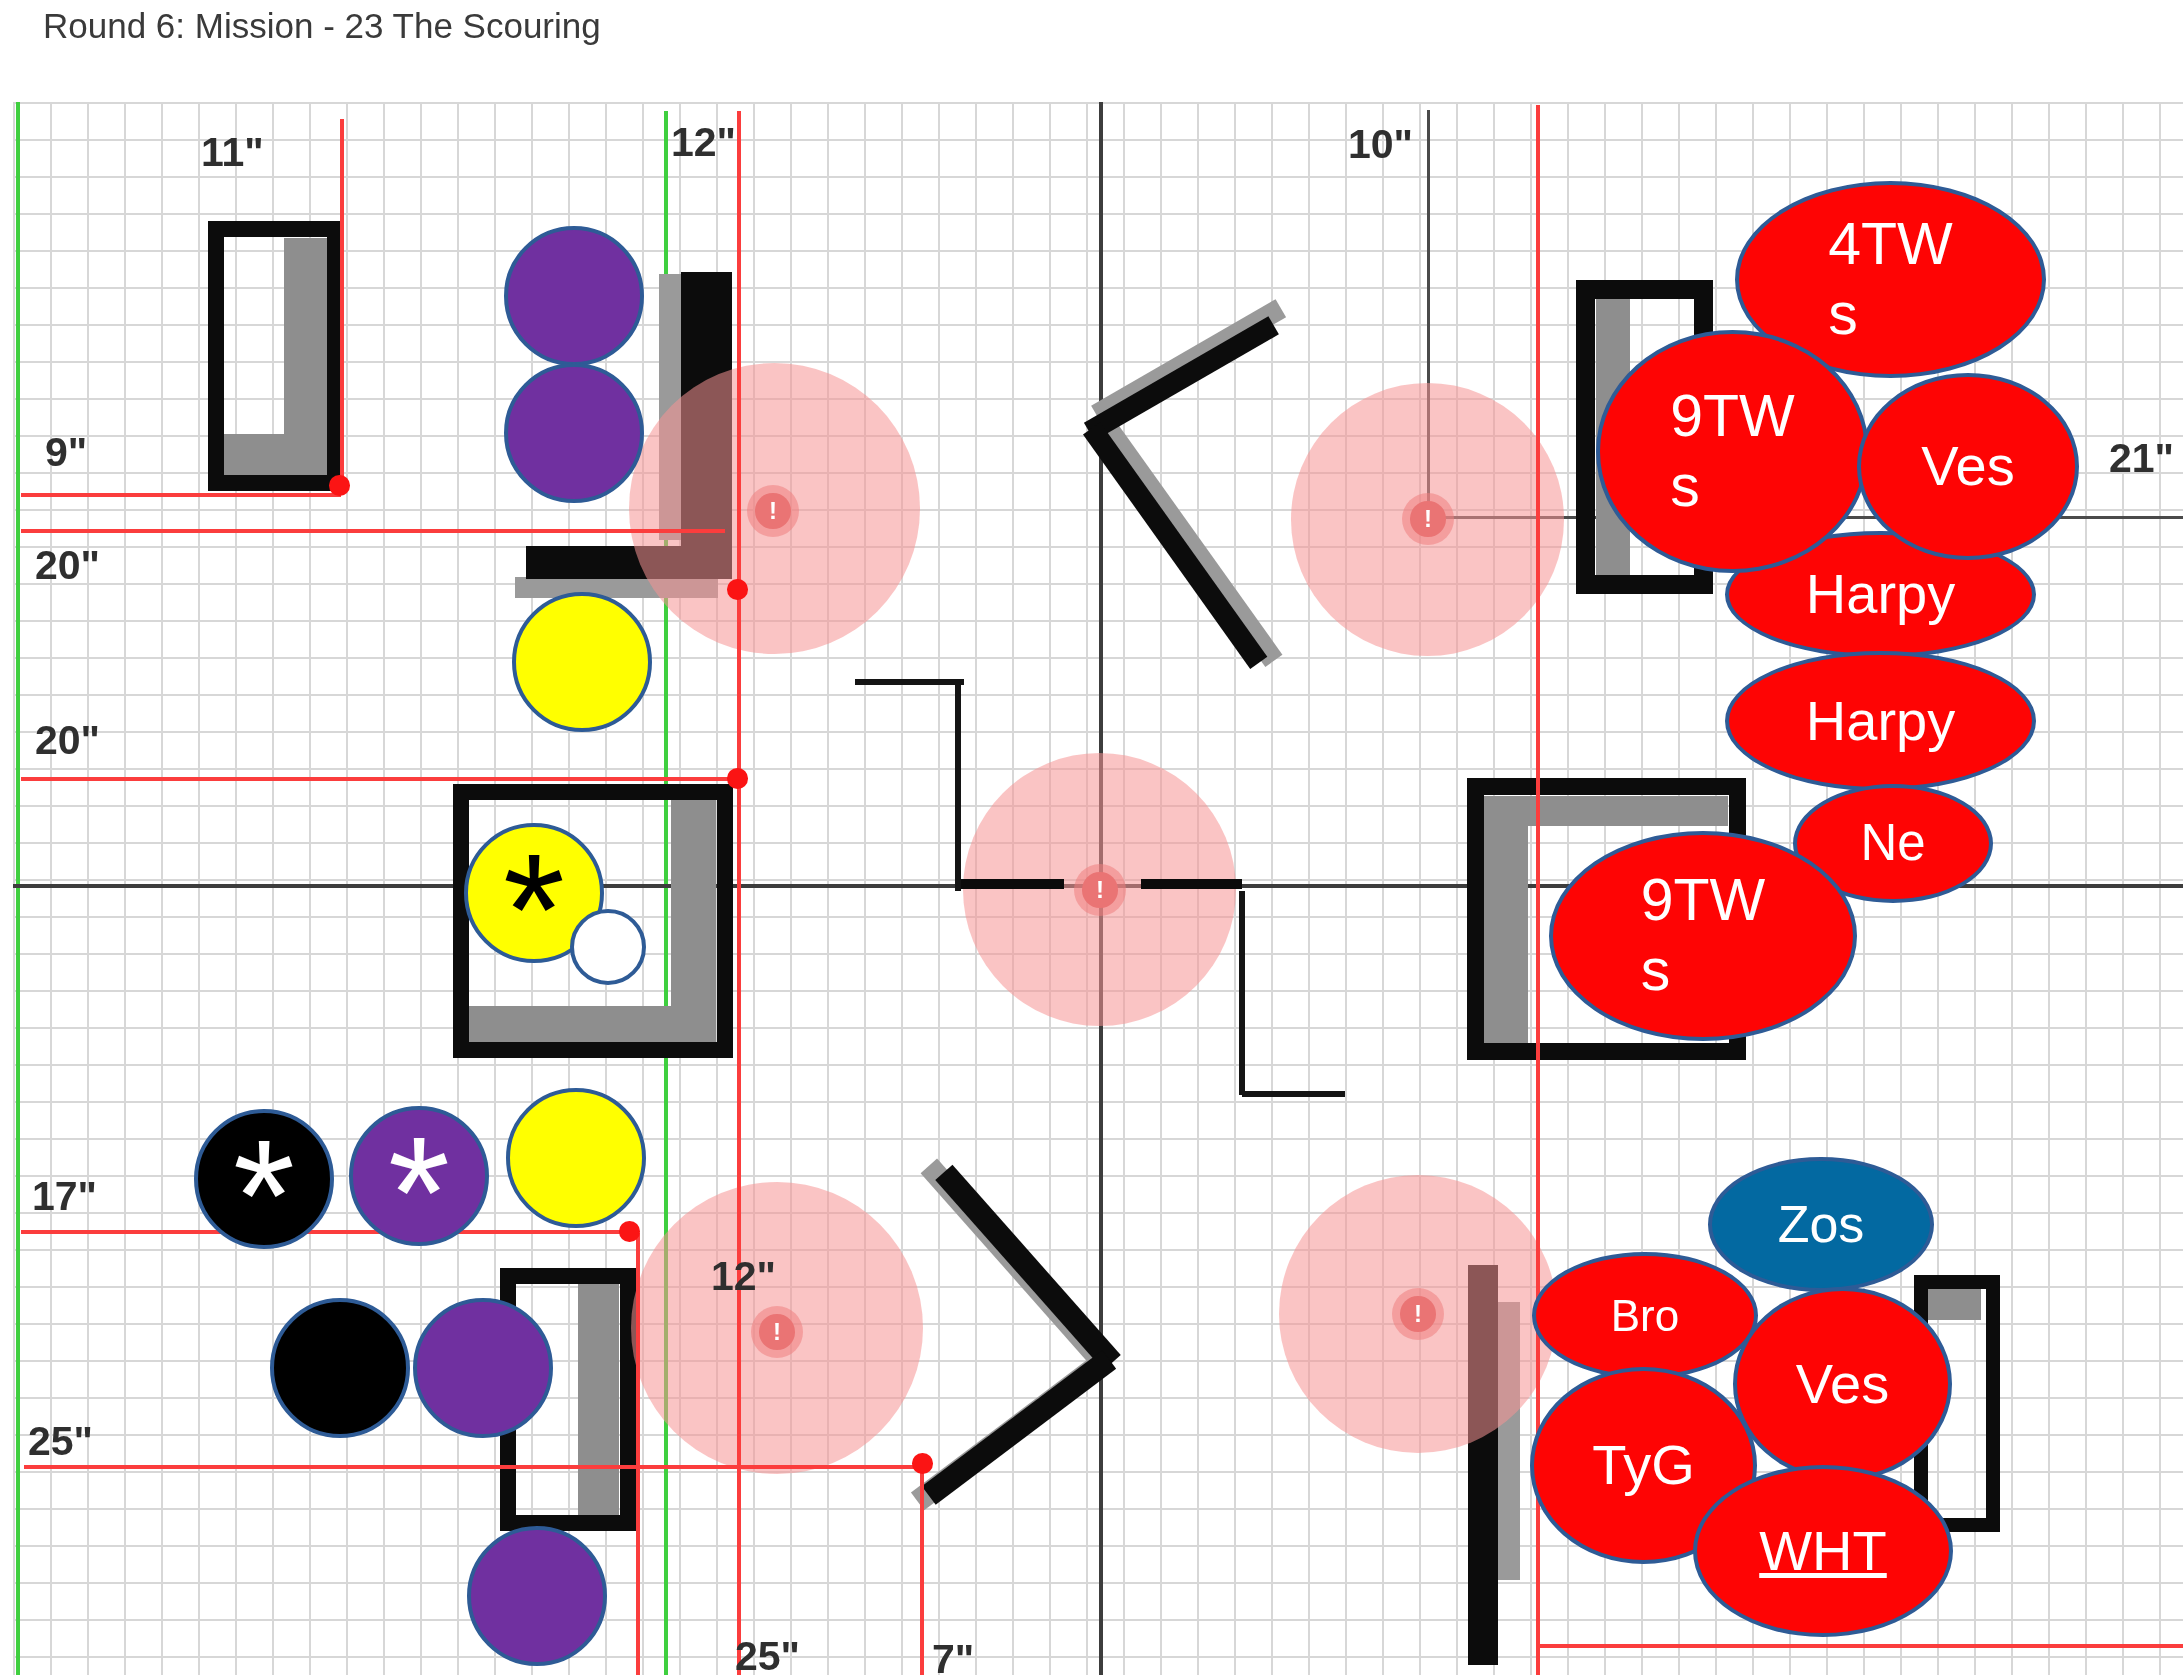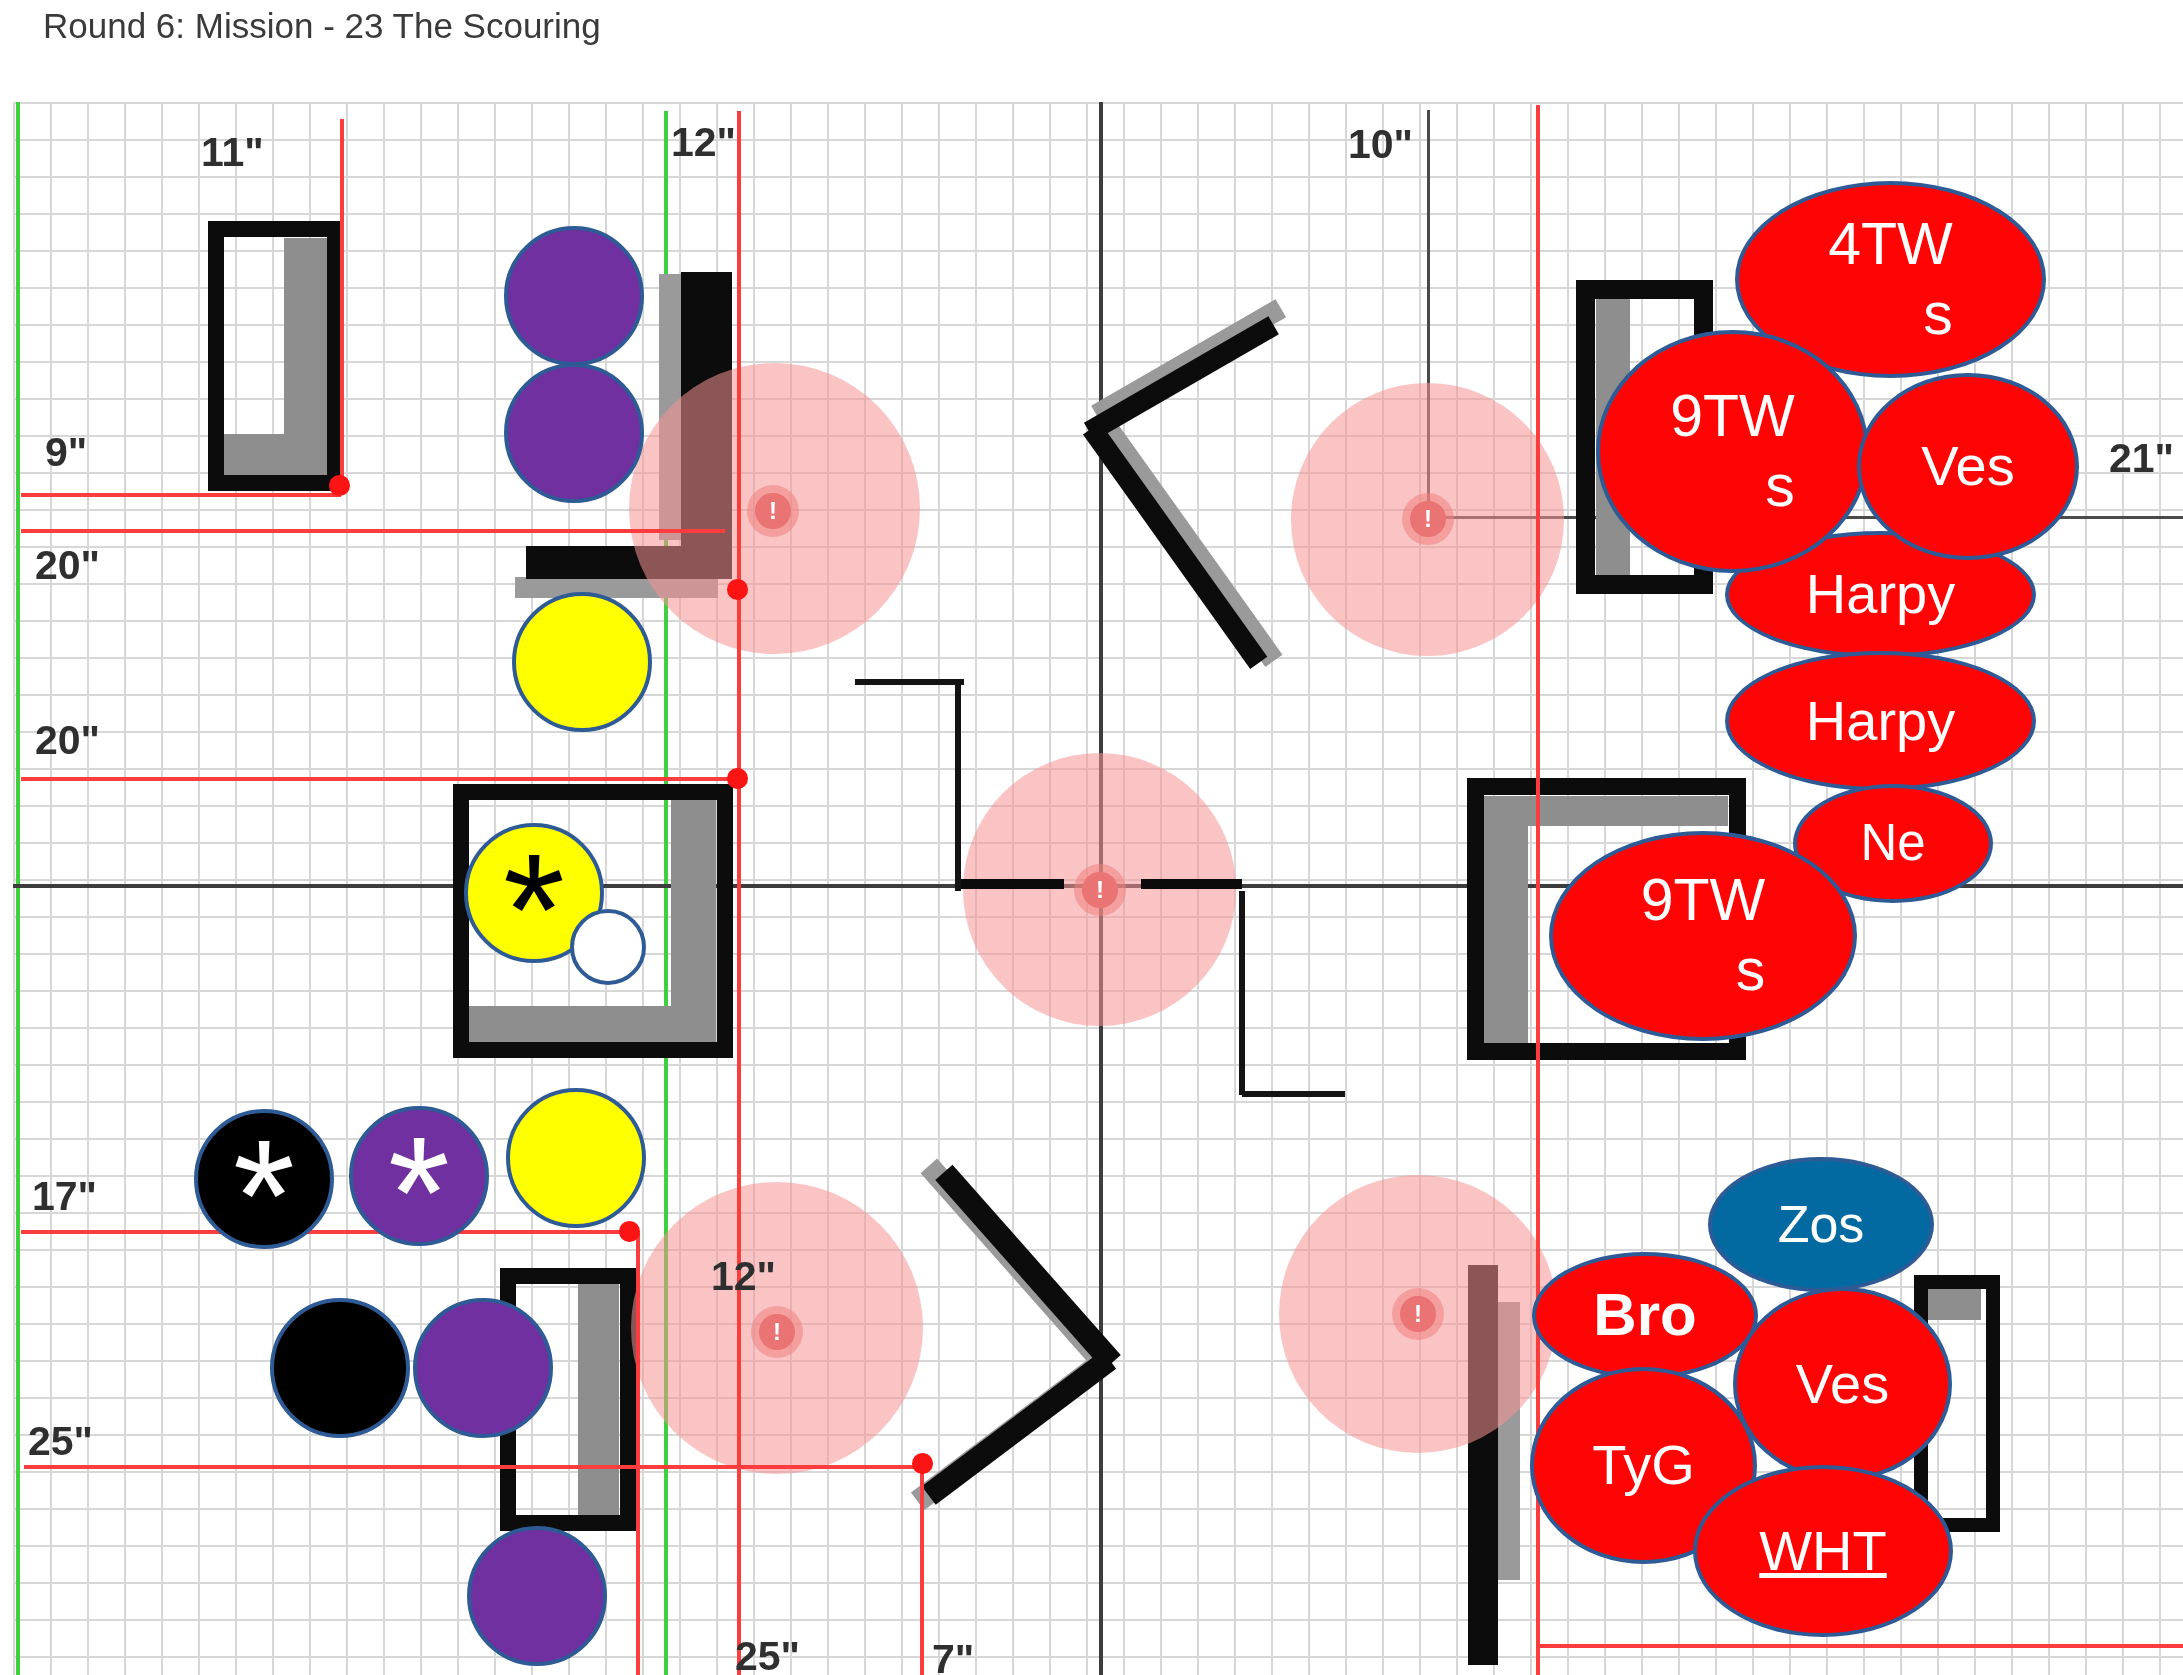--- a/index.html
+++ b/index.html
@@ -18,21 +18,21 @@
   .rot{position:absolute;transform-origin:center;}
   .objective{position:absolute;border-radius:50%;background:rgba(246,148,148,0.55);}
   .objicon{position:absolute;border-radius:50%;background:rgba(238,128,128,0.55);
            display:flex;align-items:center;justify-content:center;}
   .objicon .inner{width:68%;height:68%;border-radius:50%;background:#ea7474;color:#ffffff;
            font-weight:700;font-size:24px;display:flex;align-items:center;justify-content:center;}
   .token{position:absolute;border-radius:50%;border:4px solid #2e5b96;box-sizing:border-box;}
   .token .star{position:absolute;left:50%;top:3%;transform:translateX(-50%);
            font-size:159px;line-height:1;font-weight:400;}
   .unit{position:absolute;border-radius:50%;border:4px solid #2e5b96;box-sizing:border-box;
-        display:flex;align-items:center;justify-content:center;text-align:right;
+        display:flex;align-items:center;justify-content:center;text-align:left;
         color:#ffffff;white-space:pre-line;line-height:1.18;}
   .dot{position:absolute;border-radius:50%;background:#fb1414;}
 </style>
 </head>
 <body>
 
 <div id="title">Round 6: Mission - 23 The Scouring</div>
 <div id="board" style="left: 12.7px; top: 102px; width: 2171px; height: 1574px;"></div>
 
 <div class="lineh" style="left: 15.5px; top: 102px; width: 4px; height: 1574px; background: rgb(63, 207, 63);"></div>
@@ -145,17 +145,17 @@
 <div class="unit" style="left: 1725px; top: 651px; width: 311px; height: 140px; background: rgb(254, 4, 4); font-size: 56px;">Harpy</div>
 <div class="unit" style="left: 1793px; top: 784px; width: 200px; height: 119px; background: rgb(254, 4, 4); font-size: 51px;">Ne</div>
 <div class="unit" style="left: 1549px; top: 831px; width: 308px; height: 210px; background: rgb(254, 4, 4); font-size: 59px;">9TW
 s</div>
 <div class="unit" style="left: 1735px; top: 181px; width: 311px; height: 197px; background: rgb(254, 4, 4); font-size: 59px;">4TW
 s</div>
 <div class="unit" style="left: 1596px; top: 330px; width: 273px; height: 243px; background: rgb(254, 4, 4); font-size: 59px;">9TW
 s</div>
 <div class="unit" style="left: 1857px; top: 373px; width: 222px; height: 187px; background: rgb(254, 4, 4); font-size: 56px;">Ves</div>
 <div class="unit" style="left: 1708px; top: 1157px; width: 226px; height: 135px; background: #0369a1; font-size: 52px;">Zos</div>
-<div class="unit" style="left: 1532px; top: 1252px; width: 226px; height: 127px; background: rgb(254, 4, 4); font-size: 60px; font-weight: bold;">Bro</div>
+<div class="unit" style="left: 1532px; top: 1252px; width: 226px; height: 127px; background: rgb(254, 4, 4); font-size: 44px;">Bro</div>
 <div class="unit" style="left: 1530px; top: 1367px; width: 227px; height: 197px; background: rgb(254, 4, 4); font-size: 56px;">TyG</div>
 <div class="unit" style="left: 1733px; top: 1287px; width: 219px; height: 194px; background: rgb(254, 4, 4); font-size: 56px;">Ves</div>
 <div class="unit" style="left: 1693px; top: 1465px; width: 260px; height: 172px; background: rgb(254, 4, 4); font-size: 56px; text-decoration: underline;">WHT</div>
 
 
 </body></html>

